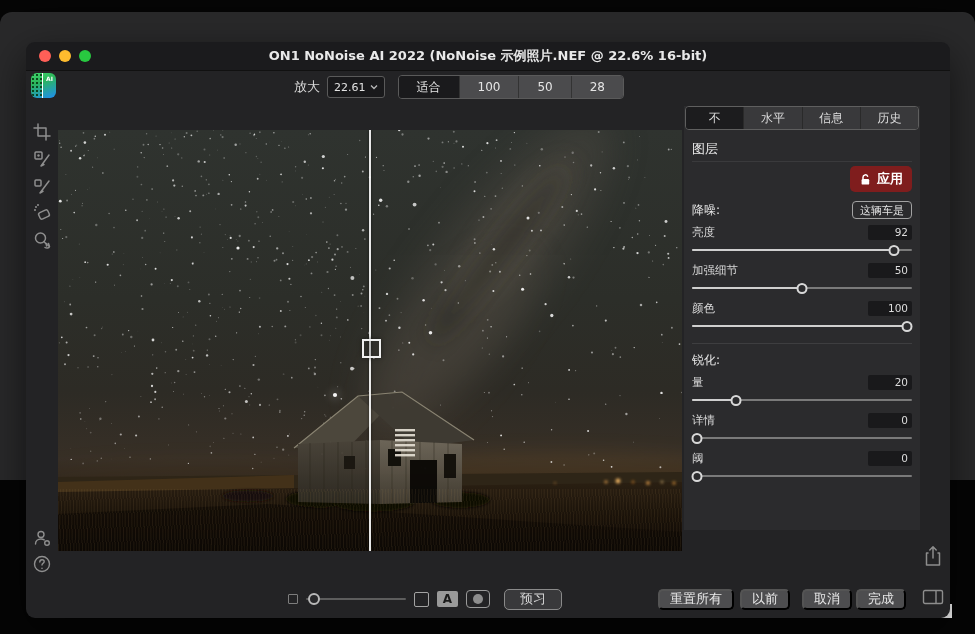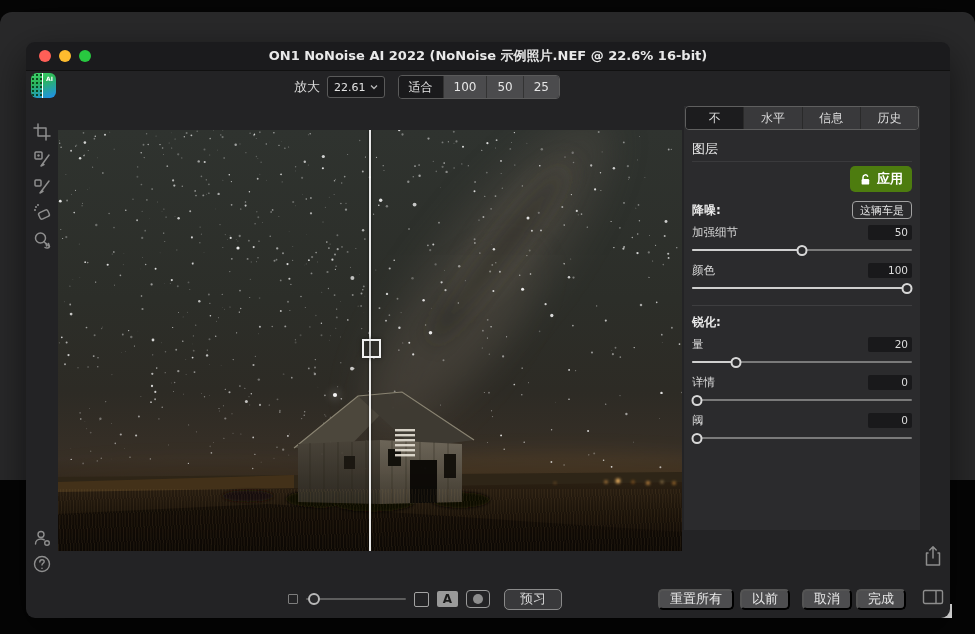--- a/index.html
+++ b/index.html
@@ -19,21 +19,21 @@
     background:linear-gradient(160deg,#43d96e 0%,#2bb55a 35%,#1f8ef1 100%);}
   .appicon .speckle{position:absolute;left:0;top:0;bottom:0;width:42%;
     background-image:radial-gradient(circle at 2px 2px,rgba(6,60,20,.9) 1px,transparent 1.4px);background-size:4px 4px;}
   .appicon .split{position:absolute;left:42%;top:0;bottom:0;width:1.5px;background:#fff;}
   .appicon .ai{position:absolute;right:3px;top:2px;color:#fff;font-size:6px;font-weight:bold;}
   .zoomgroup{position:absolute;left:268px;top:34px;height:22px;display:flex;align-items:center;gap:7px;}
   .zoomlabel{color:#d8d8d8;font-size:13px;}
   .zoomdrop{display:flex;align-items:center;gap:4px;height:20px;padding:0 6px;background:#19191b;
     border:1px solid #5a5a5a;border-radius:3px;color:#e3e3e3;font-size:11px;}
   .seg{display:flex;height:22px;border:1px solid #5a5a5a;border-radius:4px;overflow:hidden;margin-left:6px;}
-  .seg .cell{display:flex;align-items:center;justify-content:center;font-size:12px;color:#e5e5e5;padding:0 10px;background:#4b4b4d;border-left:1px solid #333;}
+  .seg .cell{display:flex;align-items:center;justify-content:center;font-size:12px;color:#e5e5e5;padding:0 18px;background:#4b4b4d;border-left:1px solid #333;}
   .seg .cell:first-child{border-left:none;background:#1a1a1c;}
   
   .tools{position:absolute;left:0;top:80px;width:32px;display:flex;flex-direction:column;gap:7px;align-items:center;}
   .toolbtn{width:20px;height:20px;display:flex;align-items:center;justify-content:center;}
   .toolbtn svg{stroke:#8e8e8e;fill:none;stroke-width:1.5;stroke-linecap:round;stroke-linejoin:round;}
   .corner-btn{position:absolute;width:20px;height:20px;left:6px;display:flex;align-items:center;justify-content:center;}
   .corner-btn svg{stroke:#8e8e8e;fill:none;stroke-width:1.4;stroke-linecap:round;}
   
   .photo{position:absolute;left:32px;top:88px;width:624px;height:421px;overflow:hidden;
     background:linear-gradient(180deg,#2f332f 0%,#2c2e29 40%,#2d2b25 62%,#372f26 78%,#2a2118 86%);}
@@ -53,21 +53,21 @@
   .tab.active{background:#1c1c1e;}
   .layers-row{margin:7px 8px 0 8px;height:24px;display:flex;align-items:center;color:#ececec;font-size:13px;
     border-bottom:1px solid #3a3a3c;}
   .section-row{margin:5px 8px 0 8px;height:26px;display:flex;align-items:center;justify-content:space-between;}
   .section-title{color:#f0f0f0;font-size:13.5px;font-weight:bold;}
   .undo-btn svg{stroke:#9a9a9a;fill:none;stroke-width:1.4;stroke-linecap:round;stroke-linejoin:round;}
   .apply-row{margin:2px 8px 0 8px;height:30px;display:flex;justify-content:flex-end;align-items:center;}
   .apply-btn{display:flex;align-items:center;gap:5px;height:26px;padding:0 9px;border-radius:5px;color:#fff;
     font-size:13px;font-weight:bold;}
   .group-label-row{margin:6px 8px 0 8px;height:20px;display:flex;align-items:center;justify-content:space-between;}
-  .group-label{color:#eaeaea;font-size:12px;font-weight:bold;}
+  .group-label{color:#eaeaea;font-size:12px;font-weight:normal;}
   .profile-btn{height:18px;display:flex;align-items:center;padding:0 7px;border:1px solid #a2a2a2;border-radius:4px;
     color:#e2e2e2;font-size:11px;background:transparent;}
   .srow{margin:4px 8px 0 8px;}
   .shead{display:flex;align-items:center;justify-content:space-between;height:17px;}
   .slabel{color:#d8d8d8;font-size:11.5px;}
   .sval{width:44px;height:15px;background:#19191b;color:#dcdcdc;font-size:10.5px;text-align:right;
     padding:1px 4px 0 0;box-sizing:border-box;border-radius:2px;}
   .strack{position:relative;height:15px;margin-top:2px;}
   .sline{position:absolute;left:0;right:0;top:6px;height:2px;background:#7a7a7a;border-radius:1px;}
   .sfill{position:absolute;left:0;top:6px;height:2px;background:#cfcfcf;border-radius:1px;}
@@ -123,21 +123,21 @@
       <div class="zoomdrop">
         <span>22.61</span>
         <svg width="8" height="6" viewBox="0 0 8 6">
             <polyline points="1,1.5 4,4.5 7,1.5" fill="none" stroke="#b8b8b8" stroke-width="1.3"></polyline>
           </svg>
       </div>
       <div class="seg">
         <div class="cell">适合</div>
         <div class="cell">100</div>
         <div class="cell">50</div>
-        <div class="cell">25</div>
+        <div class="cell">28</div>
       </div>
     </div>
 
     <div class="tools">
       <div class="toolbtn">
         <svg width="20" height="20" viewBox="0 0 20 20">
           <path d="M6 2 v12 h12 M2 6 h12 v12"></path>
         </svg>
       </div>
       <div class="toolbtn">
@@ -1003,34 +1003,45 @@
         <div class="tab active">不</div>
         <div class="tab">水平</div>
         <div class="tab">信息</div>
         <div class="tab">历史</div>
       </div>
 
       <div class="layers-row">图层</div>
 
 
       <div class="apply-row">
-        <div class="apply-btn" style="background:#4d7c0f">
+        <div class="apply-btn" style="background:#7f1d1d">
           <svg width="13" height="13" viewBox="0 0 13 13">
             <path d="M4 6 V4.2 a2.4 2.4 0 0 1 4.6-.9" fill="none" stroke="#fff" stroke-width="1.5" stroke-linecap="round"></path>
             <rect x="2.6" y="6" width="7.6" height="5.6" rx="1.2" fill="#fff"></rect>
           </svg>
           <span>应用</span>
         </div>
       </div>
 
       <div class="group-label-row">
         <span class="group-label">降噪:</span>
         <button class="profile-btn">这辆车是</button>
       </div>
 
+      <div class="srow">
+        <div class="shead">
+          <span class="slabel">亮度</span>
+          <span class="sval">92</span>
+        </div>
+        <div class="strack">
+          <div class="sline"></div>
+            <div class="sfill" style="width: 92%;"></div>
+            <div class="sthumb" style="left: calc(92% + 0px);"></div>
+        </div>
+      </div>
       <div class="srow">
         <div class="shead">
           <span class="slabel">加强细节</span>
           <span class="sval">50</span>
         </div>
         <div class="strack">
           <div class="sline"></div>
             <div class="sfill" style="width: 50%;"></div>
             <div class="sthumb" style="left: calc(50% + 0px);"></div>
         </div>

